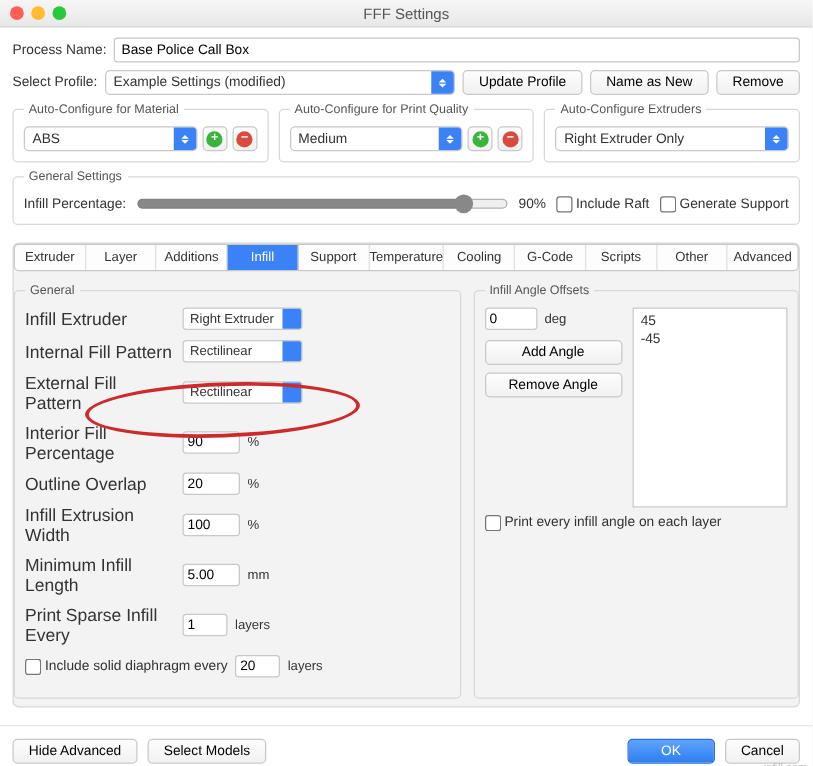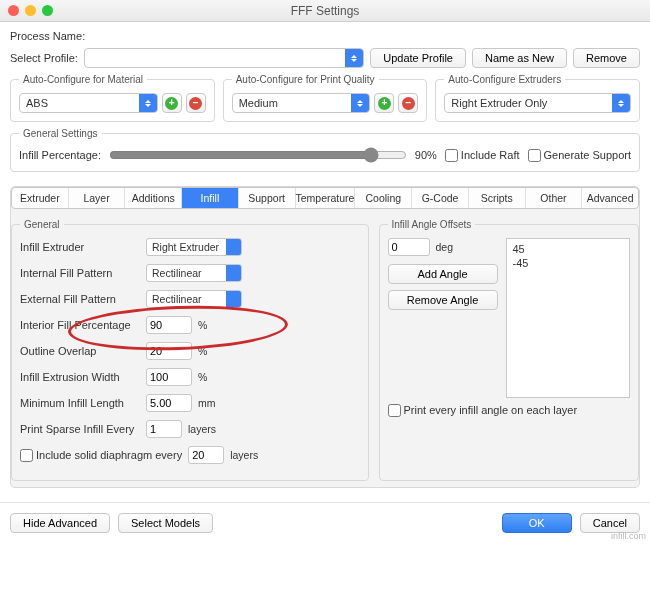--- a/index.html
+++ b/index.html
@@ -32,21 +32,21 @@
   .chk { display:flex; align-items:flex-start; gap:3px; white-space:nowrap; }
   .tab-panel { border:1px solid #d8d8d8; border-radius:5px; background:#f3f3f3; margin:0 10px; }
   .tabbar { display:flex; background:#fdfdfd; border:1px solid #c8c8c8; border-radius:4px; overflow:hidden; margin-bottom:10px; }
   .tabbar .tab { flex:1; text-align:center; padding:4px 0; border-right:1px solid #e0e0e0; cursor:pointer; font-size:10.5px; }
   .tabbar .tab:last-child{border-right:none;}
   .tabbar .tab.active { background:#3b82f6; color:#fff; }
   .inner-cols { display:flex; gap:10px; }
   .fs-general { flex: 1.4; }
   .fs-angle { flex:1; }
   .frow { display:flex; align-items:center; margin-bottom:8px; gap:6px; }
-  .frow .flabel { width:120px; font-size:11px; }
+  .frow .flabel { width:120px; font-size:14px; }
   .spin { width:46px; height:18px; border:1px solid #c8c8c8; border-radius:3px; padding:0 3px; background:#fff; font-size:11px; position:relative; }
   .spin::after{content:"";position:absolute;right:1px;top:1px;bottom:1px;width:10px;background:linear-gradient(#fafafa,#eaeaea);border-left:1px solid #ddd;}
   .unit { font-size:10.5px; }
   .mini-select { width:96px; height:18px; background:#fff; border:1px solid #c8c8c8; border-radius:3px; display:flex; align-items:center; padding-left:5px; position:relative; font-size:10.5px; }
   .mini-select .end { position:absolute; right:0; top:0; bottom:0; width:15px; background:#3b82f6; border-radius:0 2px 2px 0; }
   .listbox { border:1px solid #c8c8c8; background:#fff; height:160px; width:100%; padding:3px 6px; font-size:11px; line-height:1.3; overflow:auto; }
   .footer { display:flex; padding:10px; gap:8px; align-items:center; border-top:1px solid #e8e8e8; margin-top:14px; }
   .footer .spacer{flex:1;}
   .ellipse { position:absolute; border:3px solid #cc2b2b; border-radius:50%; width:220px; height:44px; left:68px; top:306px; pointer-events:none; transform:rotate(-2deg);}
   .watermark { position:absolute; right:4px; bottom:2px; font-size:9px; color:#bbb; }
@@ -62,25 +62,27 @@
     <div class="tl y"></div>
     <div class="tl g"></div>
   </div>
   <div class="title">FFF Settings</div>
 </div>
 
 <div class="content">
 
   <div class="row">
     <span class="lbl">Process Name:</span>
+    <input type="text" class="wide" value="Base Police Call Box" style="">
   </div>
 
   <div class="row">
     <span class="lbl">Select Profile:</span>
     <div class="mac-select" style="flex:1">
+      <span>Example Settings (modified)</span>
           <div class="end"></div>
     </div>
     <button class="btn">Update Profile</button>
     <button class="btn">Name as New</button>
     <button class="btn">Remove</button>
   </div>
 
   <div class="cols3">
     <fieldset>
       <legend>Auto-Configure for Material</legend>

